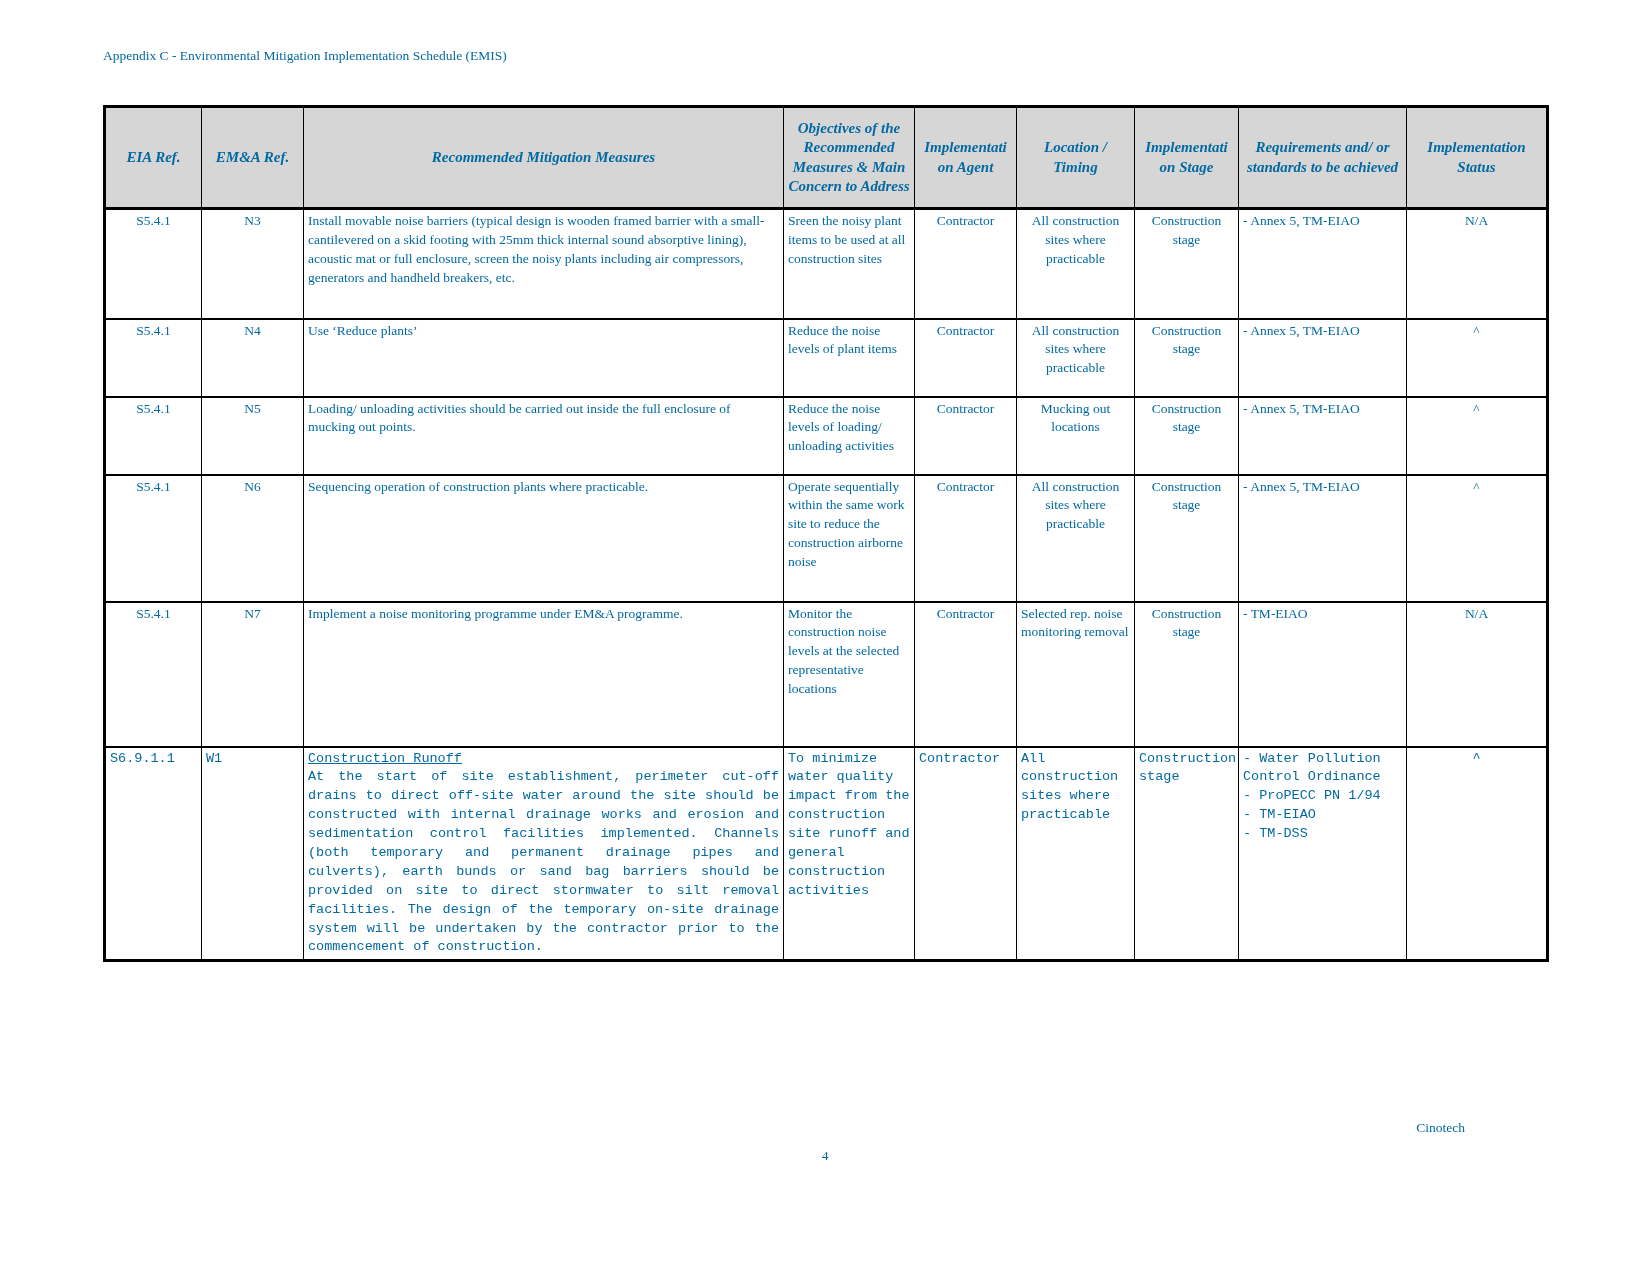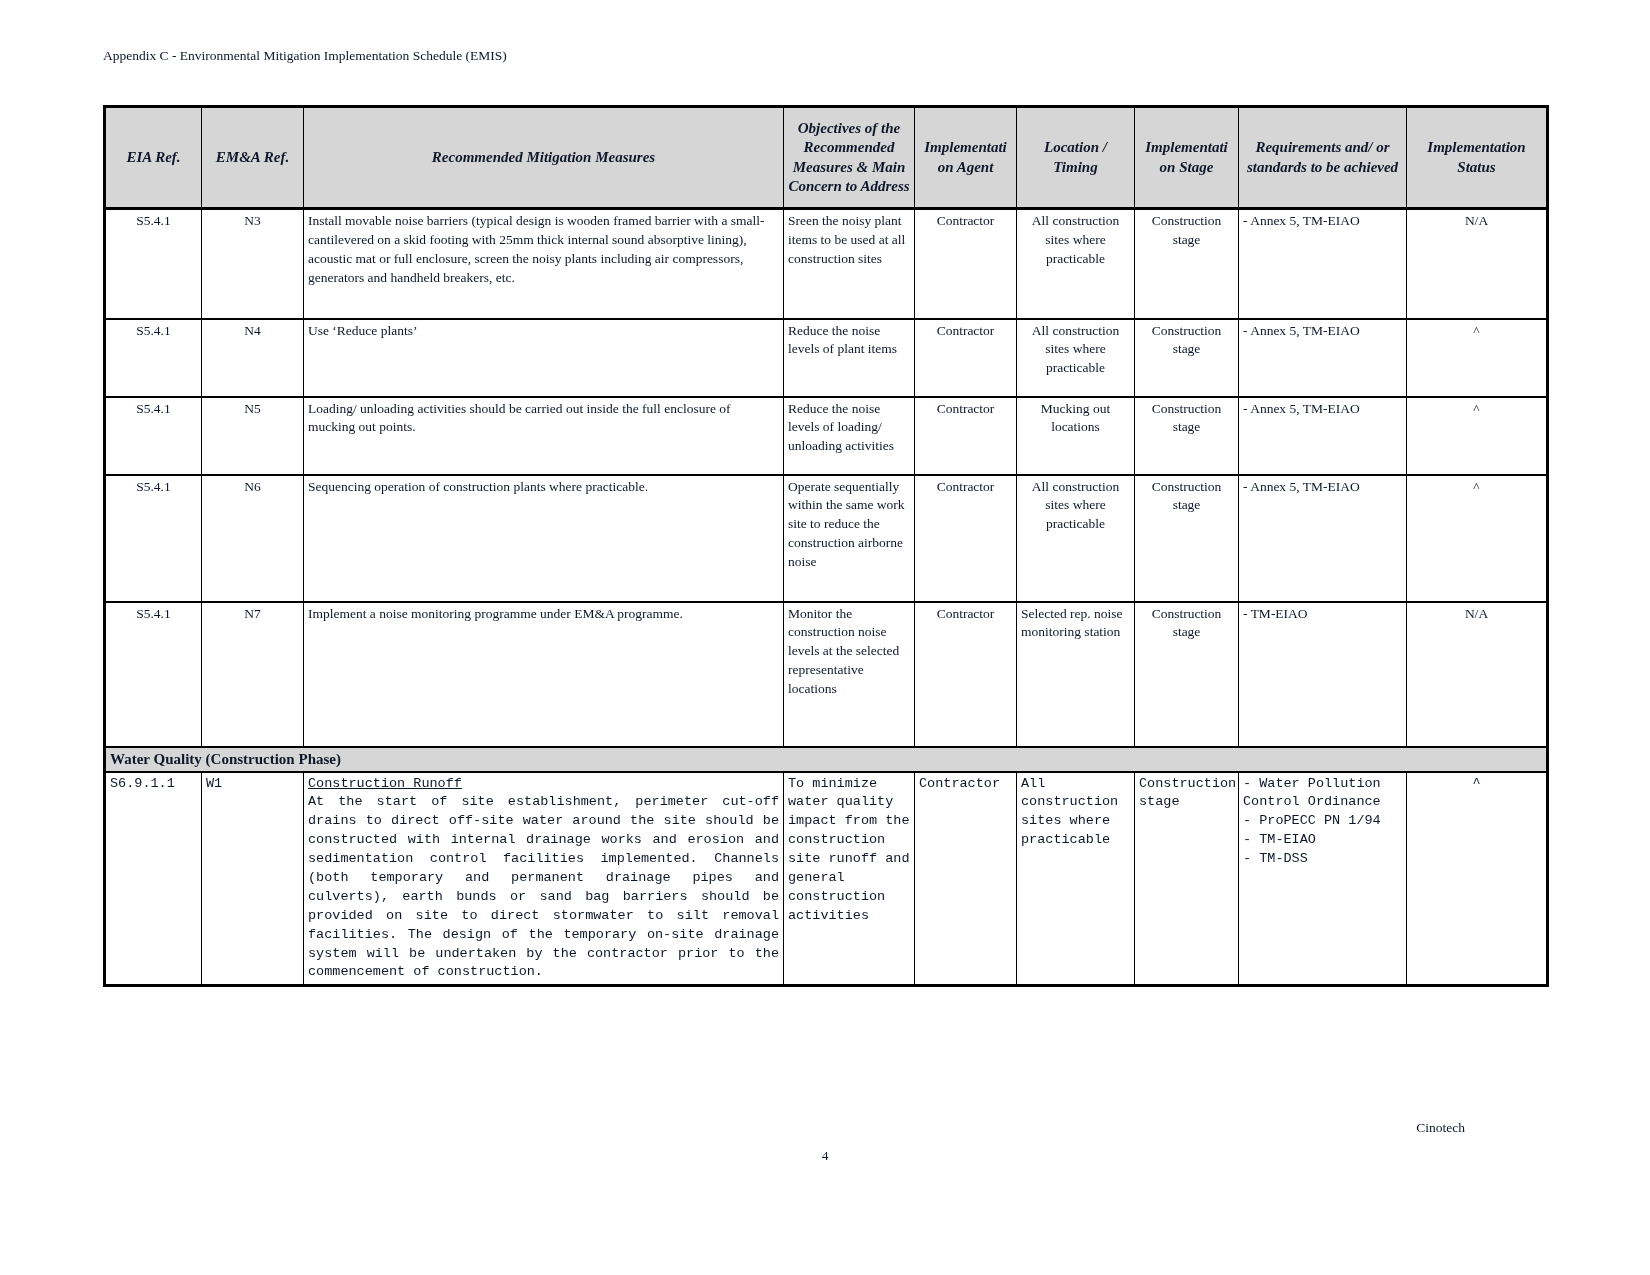--- a/index.html
+++ b/index.html
@@ -3,21 +3,21 @@
 <meta charset="utf-8">
 <style>
   * { margin: 0; padding: 0; box-sizing: border-box; }
   html, body { background: #888; }
   .page {
     position: relative;
     width: 1650px;
     height: 1275px;
     background: #ffffff;
     font-family: "Liberation Serif", serif;
-    color: #0f172a;
+    color: #0369a1;
     overflow: hidden;
     margin: 0 auto;
   }
   .doc-header {
     position: absolute;
     left: 103px;
     top: 48px;
     font-size: 13.5px;
   }
   table.emis {
@@ -155,27 +155,24 @@
         <td class="c">Construction stage</td>
         <td class="l req">- Annex 5, TM-EIAO</td>
         <td class="c">^</td>
       </tr>
       <tr style="height:145px">
         <td class="c">S5.4.1</td>
         <td class="c">N7</td>
         <td class="l meas">Implement a noise monitoring programme under EM&amp;A programme.</td>
         <td class="l">Monitor the construction noise levels at the selected representative locations</td>
         <td class="c">Contractor</td>
-        <td class="l">Selected rep. noise monitoring station</td>
+        <td class="l">Selected rep. noise monitoring removal</td>
         <td class="c">Construction stage</td>
         <td class="l req">- TM-EIAO</td>
         <td class="c">N/A</td>
-      </tr>
-      <tr class="section-row" style="height:23px">
-        <td colspan="9">Water Quality (Construction Phase)</td>
       </tr>
       <tr class="row-w1" style="height:168px">
         <td>S6.9.1.1</td>
         <td>W1</td>
         <td class="meas">
           <span class="runoff-heading">Construction Runoff</span>
           <span>At the start of site establishment, perimeter cut-off drains to direct off-site water around the site should be constructed with internal drainage works and erosion and sedimentation control facilities implemented.  Channels (both temporary and permanent drainage pipes and culverts), earth bunds or sand bag barriers should be provided on site to direct stormwater to silt removal facilities.  The design of the temporary on-site drainage system will be undertaken by the contractor prior to the commencement of construction.</span>
         </td>
         <td>To minimize water quality impact from the construction site runoff and general construction activities</td>
         <td>Contractor</td>

